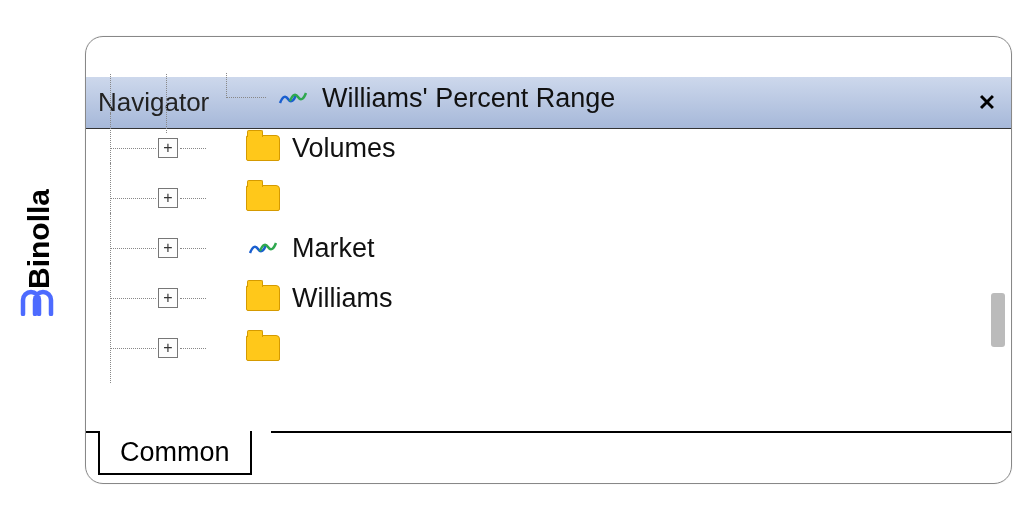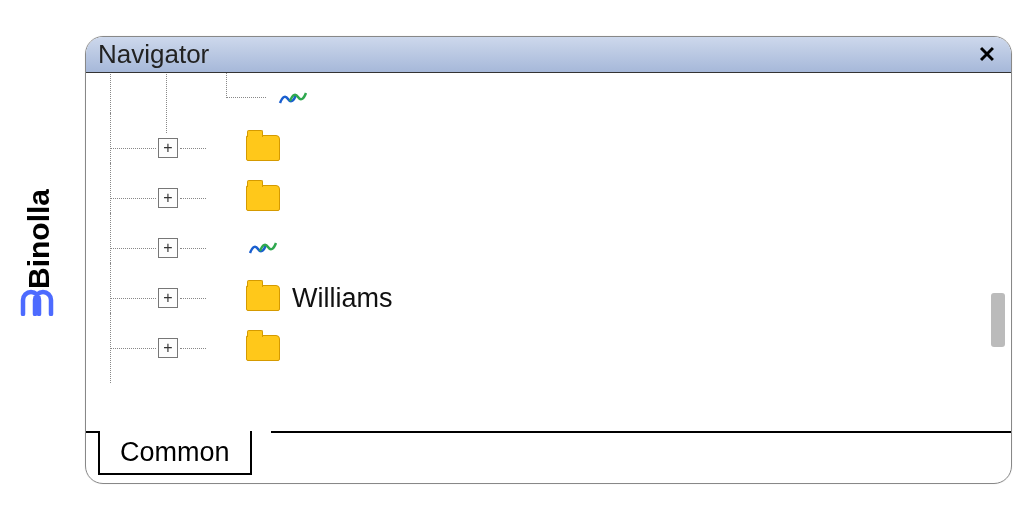--- a/index.html
+++ b/index.html
@@ -4,21 +4,21 @@
 <style>
 * { box-sizing: border-box; margin: 0; padding: 0; }
 body { width: 1024px; height: 512px; font-family: "Segoe UI", Arial, sans-serif; position: relative; background: #fff; overflow: hidden; }
 
 .brand-sidebar { position: absolute; left: 0; top: 0; width: 78px; height: 100%; display: flex; flex-direction: column; justify-content: center; align-items: center; }
 .brand-text { font-size: 30px; font-weight: 700; color: #000; transform: rotate(-90deg); white-space: nowrap; margin-bottom: 6px; margin-top: 30px; }
 .brand-logo { color: #4d6bff; margin-top: 24px; }
 
 .panel { position: absolute; left: 85px; top: 36px; right: 12px; bottom: 28px; border: 1px solid #888; border-radius: 18px; background: #fff; overflow: hidden; box-shadow: 0 0 0 1px rgba(0,0,0,0.02); }
 
-.title-bar { display: flex; align-items: center; height: 36px; background: linear-gradient(#cdd8ec, #a6b8d9); border-bottom: 1px solid #333; padding: 0 6px 0 12px; }
+.title-bar { display: flex; align-items: center; height: 52px; background: linear-gradient(#cdd8ec, #a6b8d9); border-bottom: 1px solid #333; padding: 0 6px 0 12px; margin-top: 40px; }
 .title-text { flex: 1; font-size: 26px; color: #222; }
 .close-btn { width: 36px; height: 30px; display: flex; align-items: center; justify-content: center; font-size: 22px; font-weight: 700; background: transparent; border: none; cursor: pointer; }
 
 .tree-area { position: absolute; top: 36px; left: 0; right: 0; bottom: 52px; overflow: hidden; }
 
 .tree-row { display: flex; align-items: center; height: 50px; font-size: 27px; color: #111; position: relative; }
 .tree-guides { position: relative; width: 160px; height: 100%; flex-shrink: 0; }
 .guide-v { position: absolute; top: -10px; bottom: -10px; border-left: 1px dotted #888; }
 .guide-h { position: absolute; top: 50%; border-top: 1px dotted #888; }
 .guide-el { position: absolute; top: -10px; height: 35px; border-left: 1px dotted #888; border-bottom: 1px dotted #888; }
@@ -69,30 +69,32 @@
         <div class="guide-v" style="left:24px"></div>
         <div class="guide-v" style="left:80px"></div>
         <div class="guide-el" style="left:140px;width:40px"></div>
       </div>
       <div class="indicator-icon">
         <svg width="30" height="22" viewBox="0 0 30 22">
             <path d="M2 16 Q6 6 10 12 T18 8" stroke="#1a5fd0" stroke-width="2.5" fill="none"></path>
             <path d="M12 14 Q16 4 20 10 T28 6" stroke="#2fa84f" stroke-width="2.5" fill="none"></path>
           </svg>
       </div>
+      <div class="tree-label">Williams' Percent Range</div>
     </div>
 
     <div class="tree-row">
       <div class="tree-guides">
         <div class="guide-v" style="left:24px"></div>
         <div class="guide-h" style="left:24px;width:46px"></div>
         <div class="expand-box" style="left:72px">+</div>
         <div class="guide-h" style="left:94px;width:26px"></div>
       </div>
       <div class="folder-icon"></div>
+      <div class="tree-label">Volumes</div>
     </div>
 
     <div class="tree-row">
       <div class="tree-guides">
         <div class="guide-v" style="left:24px"></div>
         <div class="guide-h" style="left:24px;width:46px"></div>
         <div class="expand-box" style="left:72px">+</div>
         <div class="guide-h" style="left:94px;width:26px"></div>
       </div>
       <div class="folder-icon"></div>
@@ -104,20 +106,21 @@
         <div class="guide-h" style="left:24px;width:46px"></div>
         <div class="expand-box" style="left:72px">+</div>
         <div class="guide-h" style="left:94px;width:26px"></div>
       </div>
       <div class="indicator-icon">
         <svg width="30" height="22" viewBox="0 0 30 22">
             <path d="M2 16 Q6 6 10 12 T18 8" stroke="#1a5fd0" stroke-width="2.5" fill="none"></path>
             <path d="M12 14 Q16 4 20 10 T28 6" stroke="#2fa84f" stroke-width="2.5" fill="none"></path>
           </svg>
       </div>
+      <div class="tree-label">Market</div>
     </div>
 
     <div class="tree-row">
       <div class="tree-guides">
         <div class="guide-v" style="left:24px"></div>
         <div class="guide-h" style="left:24px;width:46px"></div>
         <div class="expand-box" style="left:72px">+</div>
         <div class="guide-h" style="left:94px;width:26px"></div>
       </div>
       <div class="folder-icon"></div>

